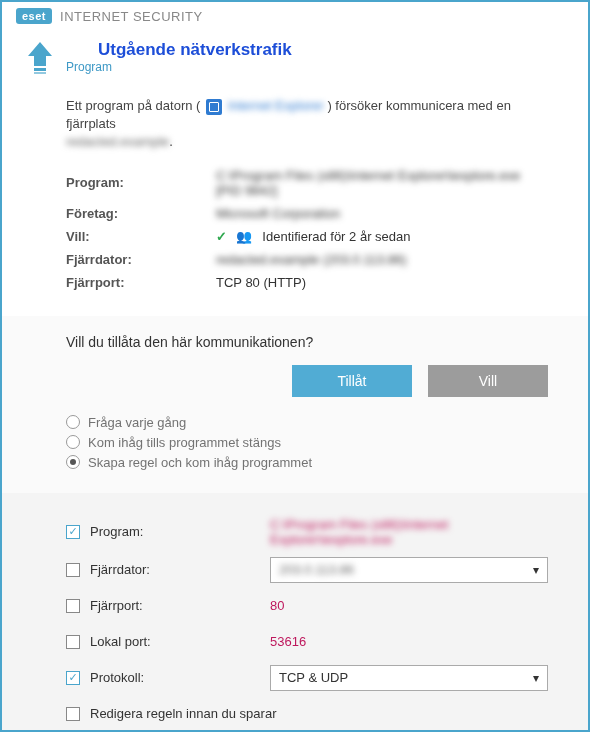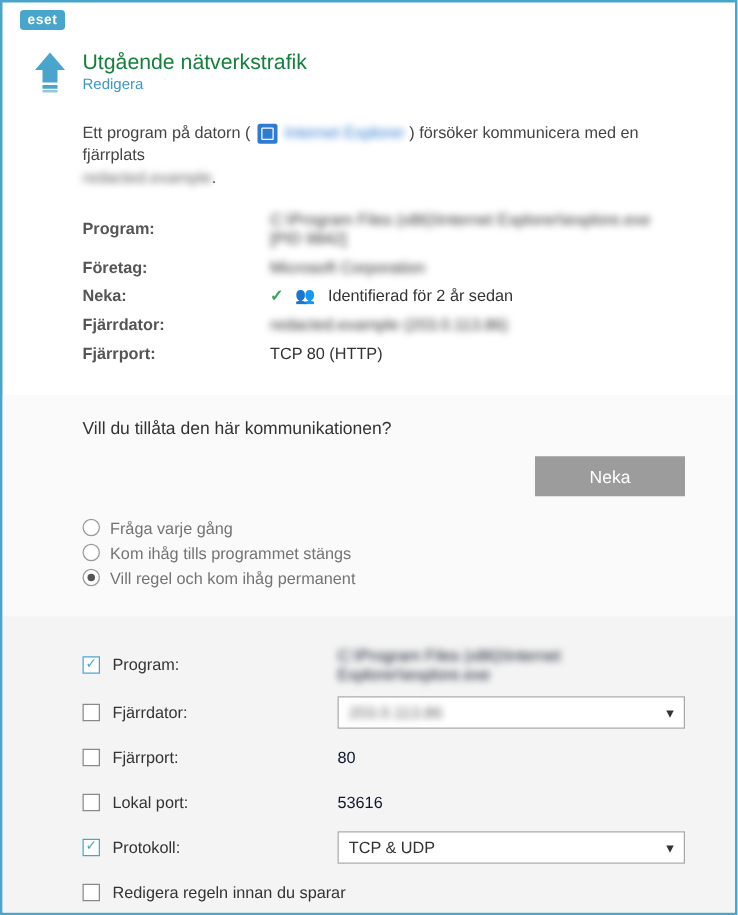--- a/index.html
+++ b/index.html
@@ -32,21 +32,21 @@
     font-size: 11px;
     margin-right: 8px;
   }
   .header {
     display: flex;
     align-items: flex-start;
     padding: 10px 40px 18px 24px;
   }
   .header-icon svg { width: 28px; height: 36px; }
   .header-text { margin-left: 12px; }
-  .header-title { color: #15803d; font-size: 17px; font-weight: 400; }
+  .header-title { color: #1d4ed8; font-size: 17px; font-weight: 700; margin-left: 32px; }
   .header-sub { color: #3e99c6; font-size: 12px; }
   .main {
     flex: 1;
     display: flex;
     flex-direction: column;
   }
   .section {
     padding: 0 40px 18px 64px;
   }
   .intro { color: #444; margin-bottom: 16px; line-height: 1.4; }
@@ -87,46 +87,47 @@
   }
   .rule-row { display:flex; align-items:center; margin: 10px 0; min-height: 26px; }
   .cb {
     width:14px; height:14px; border:1px solid #888; background:#fff;
     margin-right: 10px; display:inline-flex; align-items:center; justify-content:center;
     cursor:pointer;
   }
   .cb.checked { border-color:#4aa5cc; }
   .cb.checked::after { content:"✓"; color:#4aa5cc; font-size:11px; line-height:1; }
   .rule-label { width: 180px; color:#333; }
-  .rule-val { flex:1; color:#0f172a; }
+  .rule-val { flex:1; color:#be185d; }
   .select {
     flex:1; height:26px; border:1px solid #aaa; background:#fff;
     display:flex; align-items:center; justify-content:space-between;
     padding: 0 8px; cursor:pointer;
   }
   .select .chev { color:#333; font-size:12px; }
 </style>
 </head>
 <body>
 
 <div class="titlebar">
   <span class="brand">eset</span>
+  <span>INTERNET SECURITY</span>
 </div>
 
 <div class="header">
   <span class="header-icon">
     <svg viewBox="0 0 28 36">
       <polygon points="14,2 26,16 20,16 20,26 8,26 8,16 2,16" fill="#4aa5cc"></polygon>
       <rect x="8" y="28" width="12" height="3" fill="#4aa5cc"></rect>
       <rect x="8" y="32" width="12" height="2" fill="#4aa5cc" opacity="0.6"></rect>
     </svg>
   </span>
   <div class="header-text">
     <div class="header-title">Utgående nätverkstrafik</div>
-    <div class="header-sub">Redigera</div>
+    <div class="header-sub">Program</div>
   </div>
 </div>
 
 <div class="main">
 
   <div class="section">
     <div class="intro">
       <span>Ett program på datorn (</span>
       <span class="app-icon"></span>
       <span class="blur-blue">Internet Explorer</span>
@@ -136,53 +137,54 @@
 
     <div class="kv">
       <div class="k">Program:</div>
       <div class="v blur-gray">C:\Program Files (x86)\Internet Explorer\iexplore.exe [PID 9842]</div>
     </div>
     <div class="kv">
       <div class="k">Företag:</div>
       <div class="v blur-blue">Microsoft Corporation</div>
     </div>
     <div class="kv">
-      <div class="k">Neka:</div>
+      <div class="k">Vill:</div>
       <div class="v">
         <span class="check-icon">✓</span>
         <span class="users-icon">👥</span>
         <span>Identifierad för 2 år sedan</span>
       </div>
     </div>
     <div class="kv">
       <div class="k">Fjärrdator:</div>
       <div class="v blur-gray">redacted.example (203.0.113.86)</div>
     </div>
     <div class="kv">
       <div class="k">Fjärrport:</div>
       <div class="v">TCP 80 (HTTP)</div>
     </div>
   </div>
 
   <div class="panel-light">
     <div class="question">Vill du tillåta den här kommunikationen?</div>
     <div class="btn-row">
-      <button class="btn btn-secondary">Neka</button>
+      <button class="btn btn-primary">Tillåt</button>
+      <button class="btn btn-secondary">Vill</button>
     </div>
     <div class="radio-row">
       <span class="radio"></span>
       <span>Fråga varje gång</span>
     </div>
     <div class="radio-row">
       <span class="radio"></span>
       <span>Kom ihåg tills programmet stängs</span>
     </div>
     <div class="radio-row">
       <span class="radio checked"></span>
-      <span>Vill regel och kom ihåg permanent</span>
+      <span>Skapa regel och kom ihåg programmet</span>
     </div>
   </div>
 
   <div class="rules">
     <div class="rule-row">
       <span class="cb checked"></span>
       <span class="rule-label">Program:</span>
       <span class="rule-val blur-gray">C:\Program Files (x86)\Internet Explorer\iexplore.exe</span>
     </div>
     <div class="rule-row">

